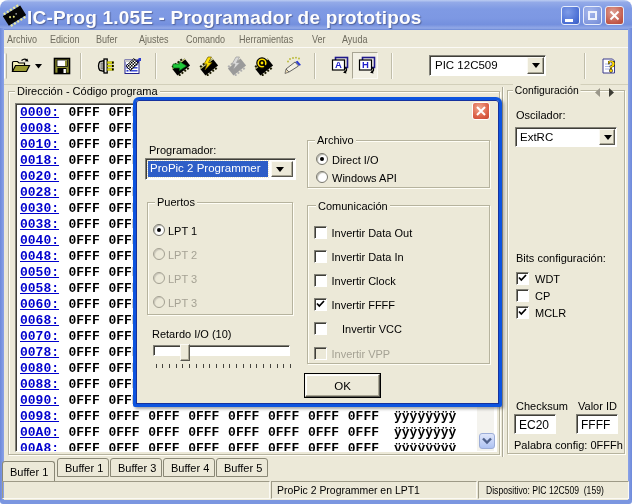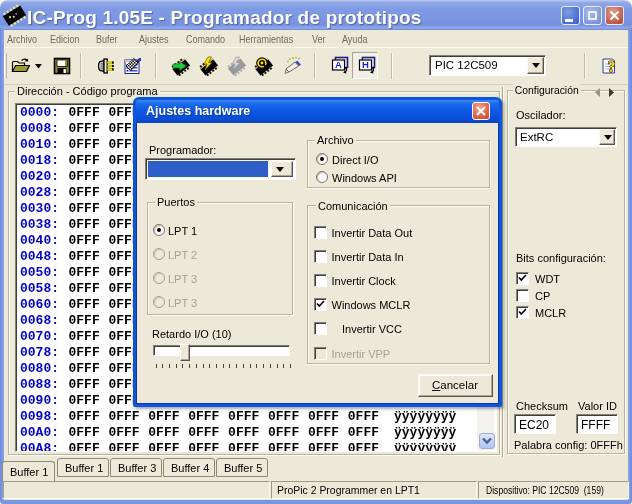--- a/index.html
+++ b/index.html
@@ -30,21 +30,21 @@
  border-left:1px solid #fff; border-right:1px solid #b8b5a2; border-radius:2px; }
 .ticn { position:absolute; top:56px; }
 
 .gbox { position:absolute; border:1px solid #b6b39e; box-shadow:1px 1px 0 #fffef6, inset 1px 1px 0 #fffef6; }
 .glab { position:absolute; font-size:11px; color:#000; background:#ece9d8; padding:0 2px; white-space:nowrap; }
 #hexwhite { left:15px; top:103px; width:482px; height:349px; background:#fff;
  border:1px solid; border-color:#828177 #fff #fff #828177;
  box-shadow:inset 1px 1px 0 #3f3e38; overflow:hidden; }
 .hr { position:absolute; left:0; width:480px; height:16px;
  font-family:"Liberation Mono", monospace; font-size:13px; font-weight:bold; line-height:16px; }
-.ha { position:absolute; left:4px; color:#0000cd; }
+.ha { position:absolute; left:4px; color:#0000cd;text-decoration:underline; }
 .hv { position:absolute; color:#000; }
 .hy { position:absolute; left:378px; color:#000; }
 #sbar { left:461px; top:0; width:17px; height:347px; background:#f4f3ee; }
 #sdown { left:478.5px; top:433px; width:16px; height:16px; border-radius:3px;
  border:1px solid #9cadd8; background:linear-gradient(180deg,#dfe6fa,#c2d1f6 60%,#aec2f2); }
 
 #vdiv { left:502px; top:87px; width:2px; height:370px;
  border-left:1px solid #aaa795; border-right:1px solid #fbfaf4; }
 .field { position:absolute; background:#fff; border:1px solid; border-color:#828177 #fff #fff #828177;
  box-shadow:inset 1px 1px 0 #3f3e38; }
@@ -627,31 +627,29 @@
 <div class="ab" style="left:216px;top:458px;width:52px;height:19px;background:#ece9d8;border:1px solid #8a8876;border-radius:3px 3px 0 0"></div>
 <div class="lbl" style="left:224px;top:462px">Buffer 5</div>
 
 <div class="ab" style="left:2px;top:481px;width:268px;height:18px;border:1px solid;border-color:#9d9a87 #fbfaf4 #fbfaf4 #9d9a87"></div>
 <div class="ab" style="left:271px;top:481px;width:206px;height:18px;border:1px solid;border-color:#9d9a87 #fbfaf4 #fbfaf4 #9d9a87"></div>
 <div class="ab" style="left:478px;top:481px;width:151px;height:18px;border:1px solid;border-color:#9d9a87 #fbfaf4 #fbfaf4 #9d9a87"></div>
 <div class="lbl" style="left:277px;top:484px;transform:scaleX(0.95);transform-origin:0 0">ProPic 2 Programmer en LPT1</div>
 <div class="lbl" style="left:486px;top:484px;transform:scaleX(0.78);transform-origin:0 0">Dispositivo: PIC 12C509&nbsp;&nbsp;(159)</div>
 
 <div class="ab" id="dlg">
-<div id="dtitle">
-      <span>Ajustes hardware</span>
-    </div>
 <div id="dclose">
       <svg width="12" height="12" viewBox="0 0 12 12" style="position:absolute;left:2px;top:2px">
         <path d="M2 2 L10 10 M10 2 L2 10" stroke="#fff" stroke-width="2"></path>
       </svg>
     </div>
 <div class="lbl" style="left:13px;top:44px">Programador:</div>
 <div class="combo" style="left:9px;top:58px;width:151px;height:22px"></div>
 <div class="ab" style="left:12px;top:61px;width:120px;height:16px;background:#2e5ec7;outline:1px dotted #f0e9c8"></div>
+<div class="lbl" style="left:14px;top:62px;color:#fff;font-size:11.5px">ProPic 2 Programmer</div>
 <div class="ddbtn" style="left:135px;top:61px;width:22px;height:16px">
       <svg width="9" height="6" viewBox="0 0 9 6" style="position:absolute;left:4px;top:5px">
         <path d="M0 0 H8 L4 5 Z" fill="#000"></path>
       </svg>
     </div>
 
 <div class="gbox" style="left:11px;top:102px;width:146px;height:113px"></div>
 <div class="glab" style="left:19px;top:96px">Puertos</div>
 <div class="radio" style="left:17px;top:124px">
       <div class="dot"></div>
@@ -706,20 +704,20 @@
 <div class="lbl" style="left:195.5px;top:126.5px">Invertir Data Out</div>
 <div class="cb" style="left:177.5px;top:149.7px"></div>
 <div class="lbl" style="left:195.5px;top:150.7px">Invertir Data In</div>
 <div class="cb" style="left:177.5px;top:174px"></div>
 <div class="lbl" style="left:195.5px;top:175px">Invertir Clock</div>
 <div class="cb" style="left:177.5px;top:198.2px">
       <svg width="11" height="11" viewBox="0 0 11 11" style="position:absolute;left:0px;top:0px">
         <path d="M2 4.5 L4.3 7 L9 2" stroke="#000" stroke-width="1.7" fill="none"></path>
       </svg>
     </div>
-<div class="lbl" style="left:195.5px;top:199.2px">Windows MCLR</div>
+<div class="lbl" style="left:195.5px;top:199.2px">Invertir FFFF</div>
 <div class="cb" style="left:177.5px;top:222.4px"></div>
 <div class="lbl" style="left:206px;top:223.4px">Invertir VCC</div>
 <div class="cb dis" style="left:177.5px;top:246.6px"></div>
 <div class="lbl graytext" style="left:195.5px;top:247.6px">Invertir VPP</div>
 
-<div class="btn" style="left:281.5px;top:274px;width:75px;height:22.5px;line-height:21px"><u>C</u>ancelar</div>
+<div class="btn" id="okbtn" style="left:169px;top:273.5px;width:75px;height:23px;line-height:22px">OK</div>
 </div>
 
 </body></html>

